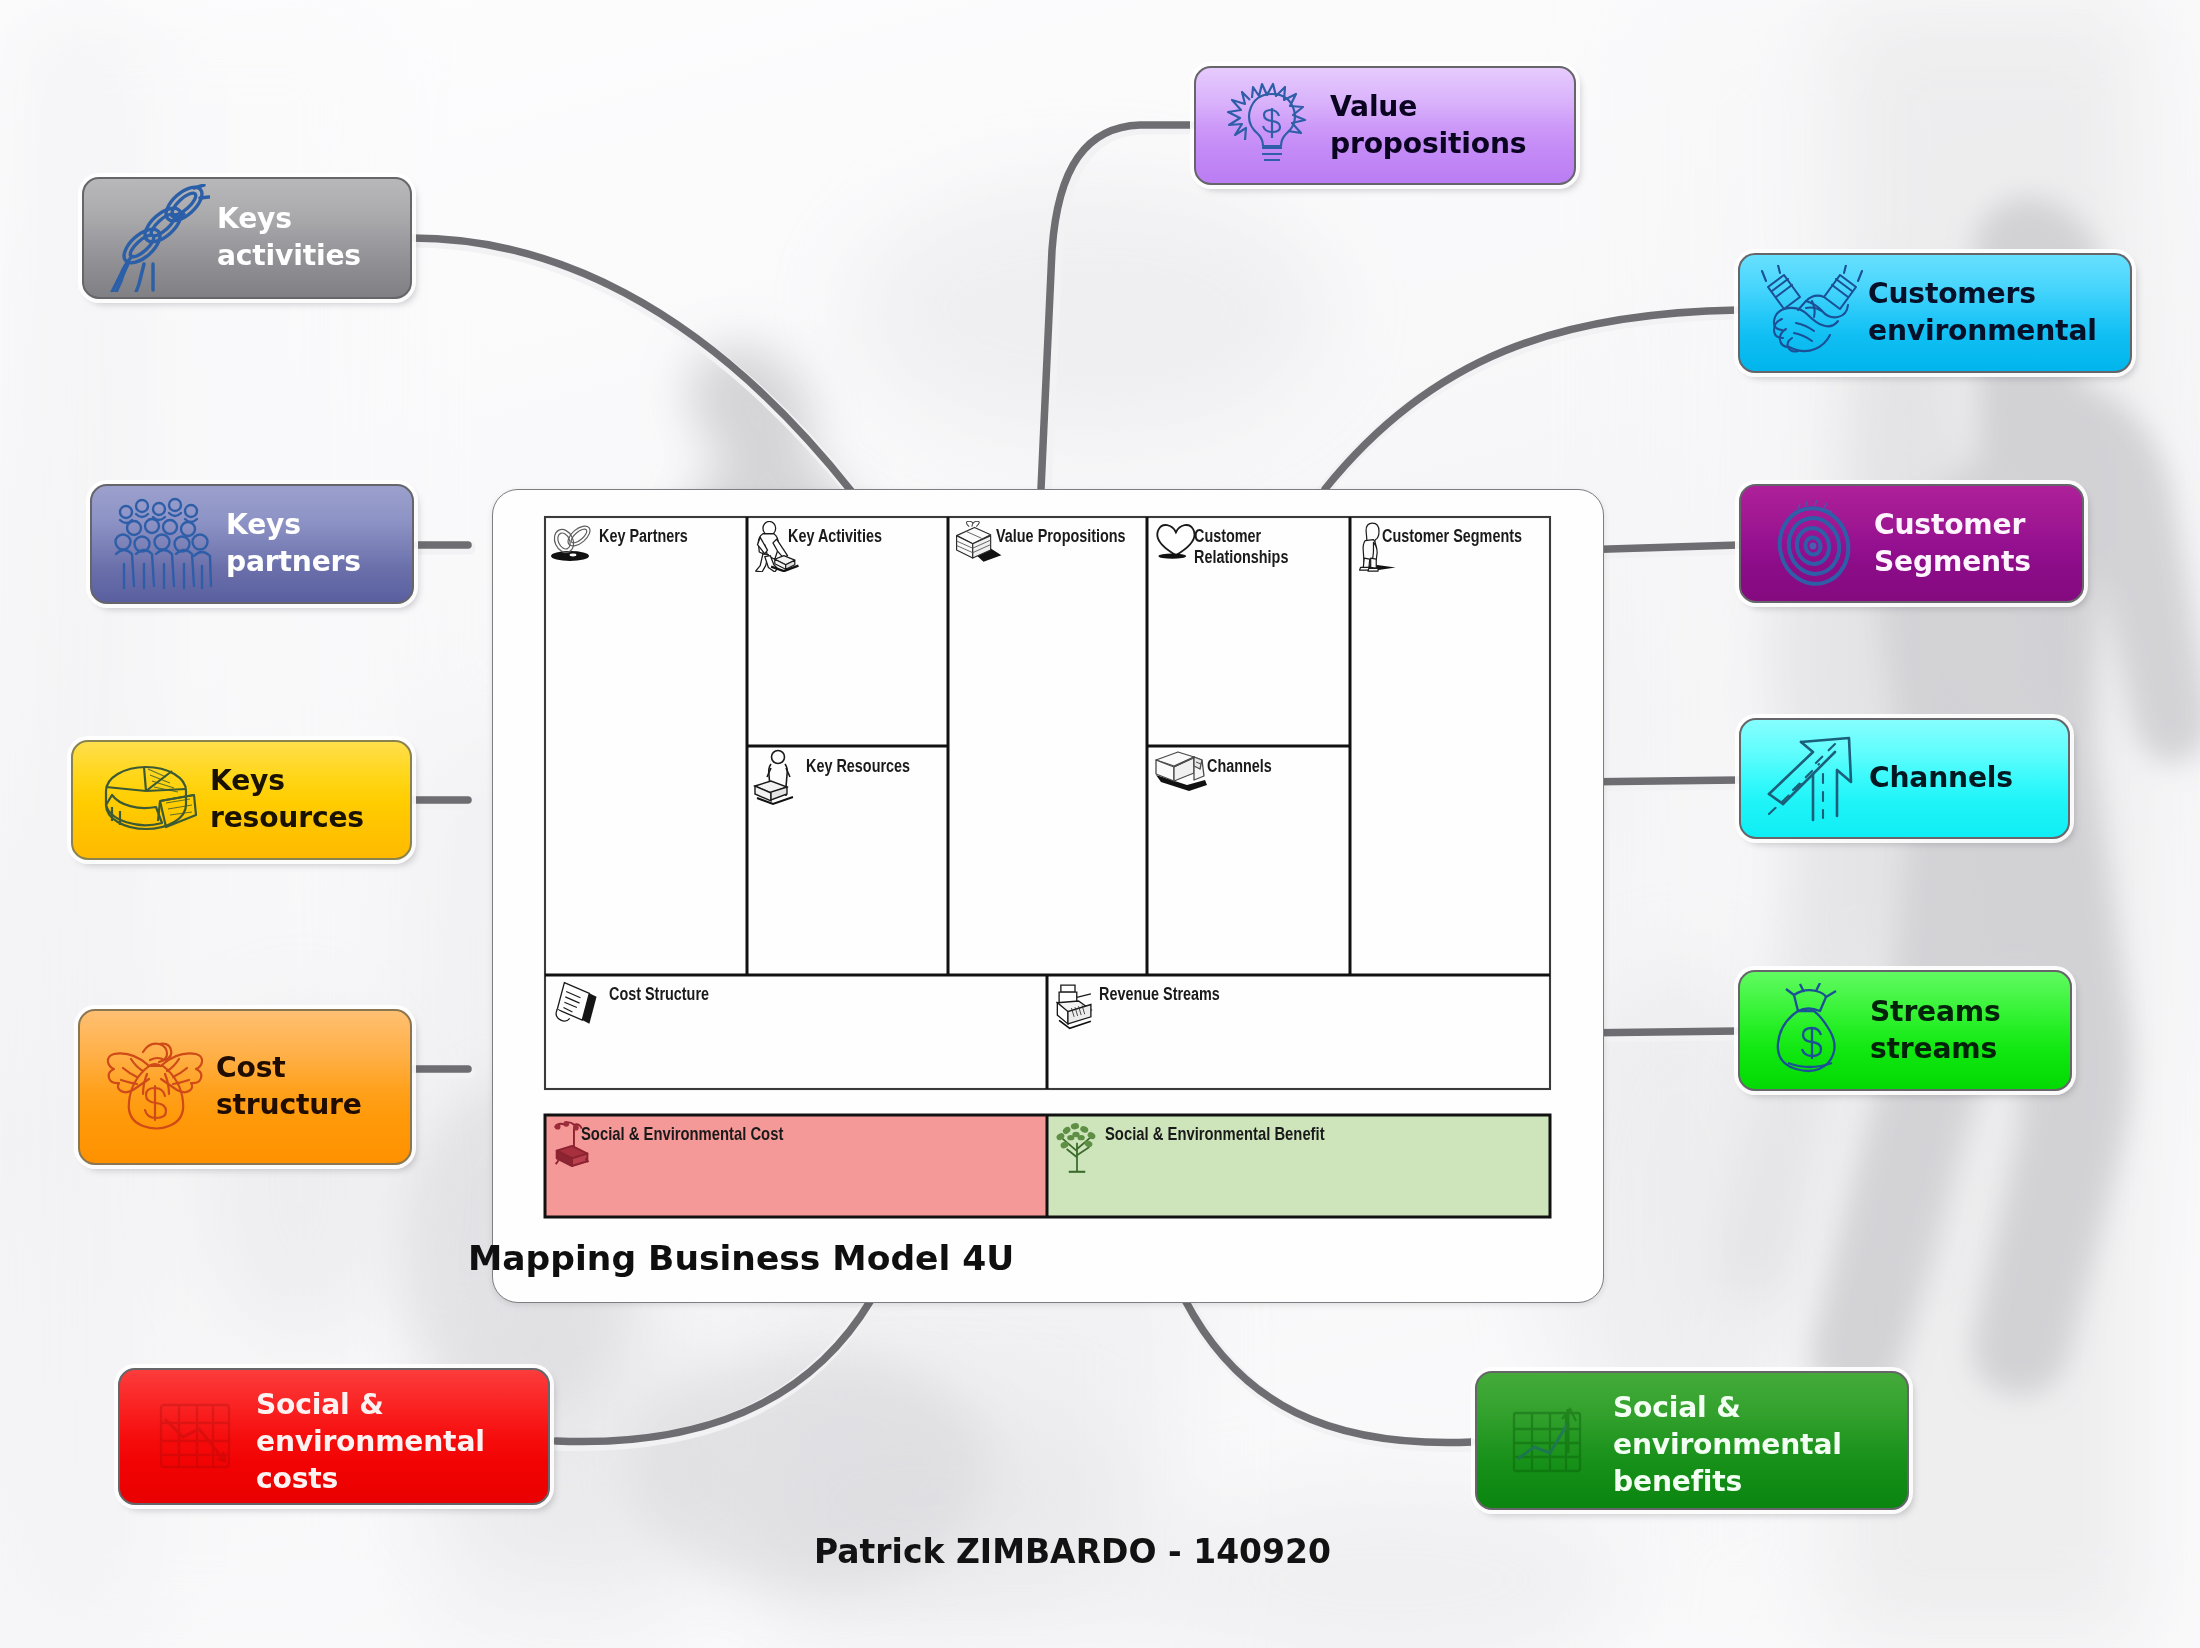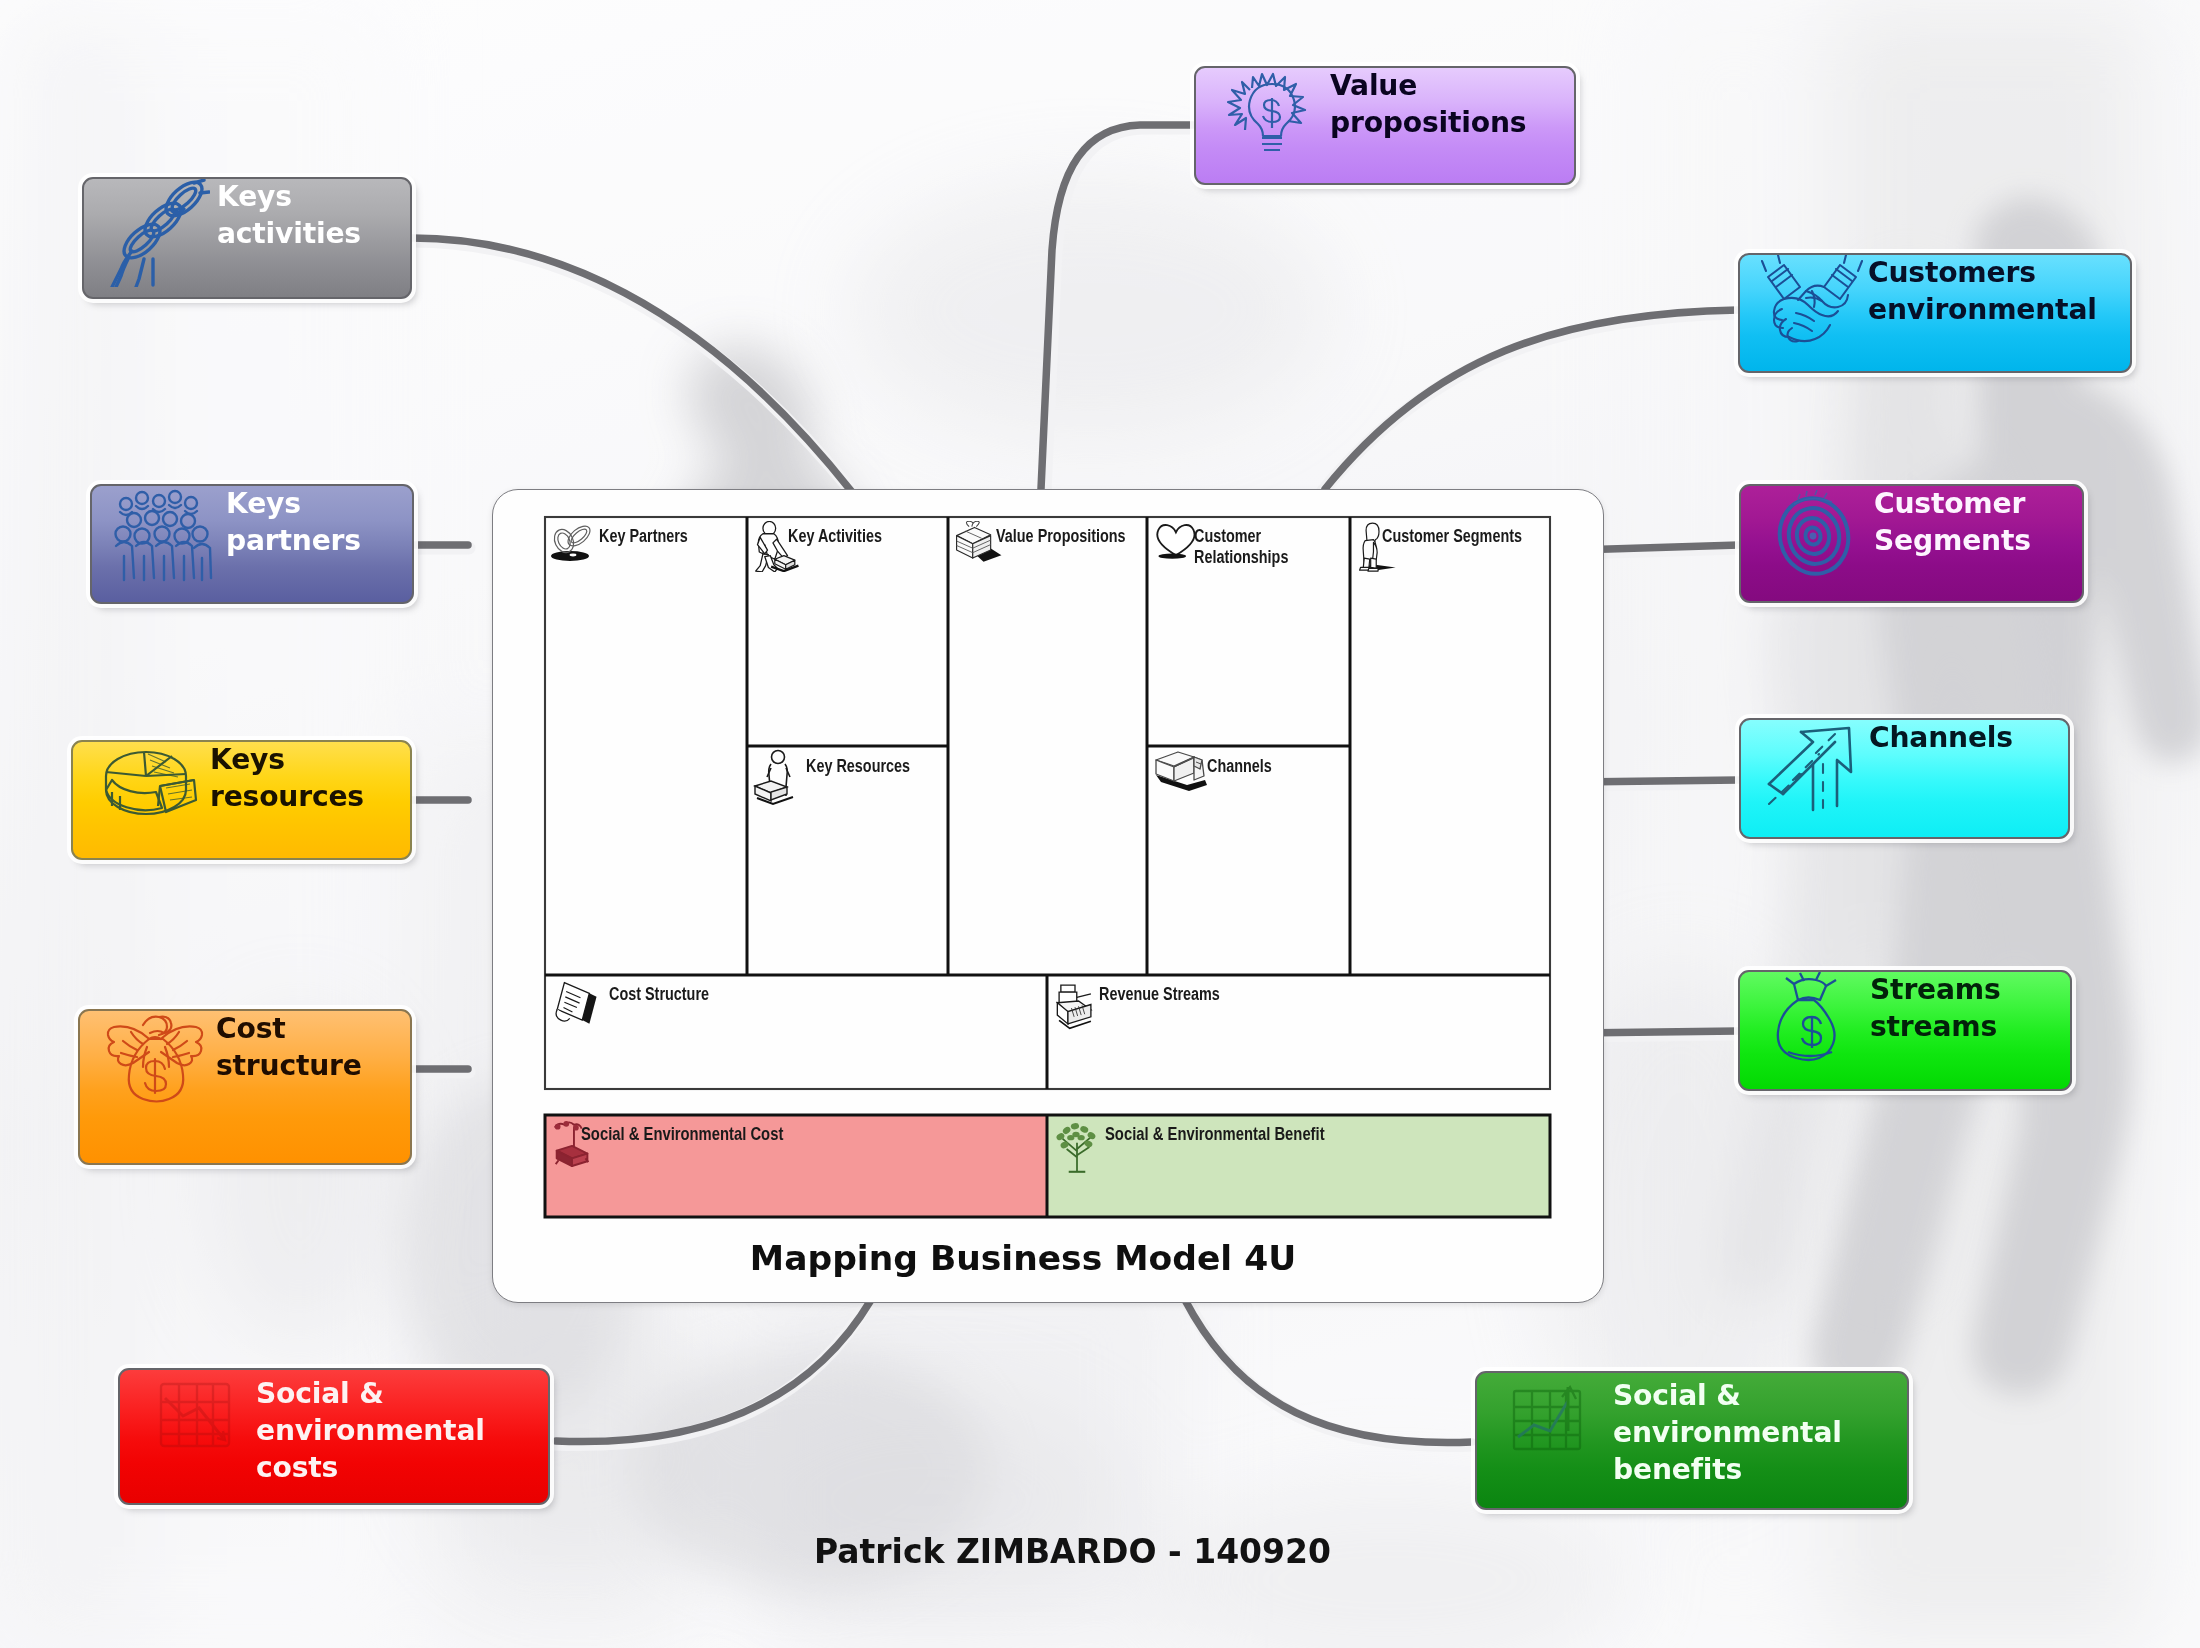--- a/index.html
+++ b/index.html
@@ -9,35 +9,35 @@
   #stage{position:absolute;left:0;top:0;width:2200px;height:1648px;overflow:hidden;background:#fff;}
 
   
   .bgwrap{position:absolute;left:0;top:0;width:2200px;height:1648px;overflow:hidden;}
   .bgwrap svg{position:absolute;left:0;top:0;}
 
   
   .links{position:absolute;left:0;top:0;width:2200px;height:1648px;}
 
   
-  .node{position:absolute;box-sizing:border-box;border-radius:11px;
-        border:2.4px solid #65656a;display:flex;align-items:flex-start;
+  .node{position:absolute;box-sizing:border-box;border-radius:17px;
+        border:2.4px solid #65656a;display:flex;align-items:center;
         box-shadow:0 0 0 4px rgba(255,255,255,0.92),
                    4px 5px 7px rgba(60,60,70,0.26);overflow:hidden;}
   .node .ico{flex:0 0 auto;display:flex;align-items:center;justify-content:center;}
   .node .lbl{font-weight:bold;line-height:1.31;letter-spacing:-0.2px;position:relative;top:0px;}
 
   
   .canvas-card{position:absolute;background:#fefefe;border:1.6px solid #7d7d82;
      border-radius:26px;box-shadow:0 2px 6px rgba(0,0,0,0.10);}
   .cell-title{position:absolute;font-weight:bold;color:#1a1a1a;white-space:pre-line;
      font-family:"Liberation Sans","DejaVu Sans",sans-serif;
      transform:scaleX(0.80);transform-origin:left top;}
   .cell-ico{position:absolute;}
-  .canvas-title{position:absolute;font-weight:bold;color:#0f0f0f;text-align:center;}
+  .canvas-title{position:absolute;font-weight:bold;color:#0f0f0f;text-align:left;}
   .footer-txt{position:absolute;font-weight:bold;color:#121212;}
 </style>
 </head>
 <body>
 
 <div id="stage">
 
   <div class="bgwrap">
     <svg width="2200" height="1648" viewBox="0 0 2200 1648" xmlns="http://www.w3.org/2000/svg">
       <defs>

